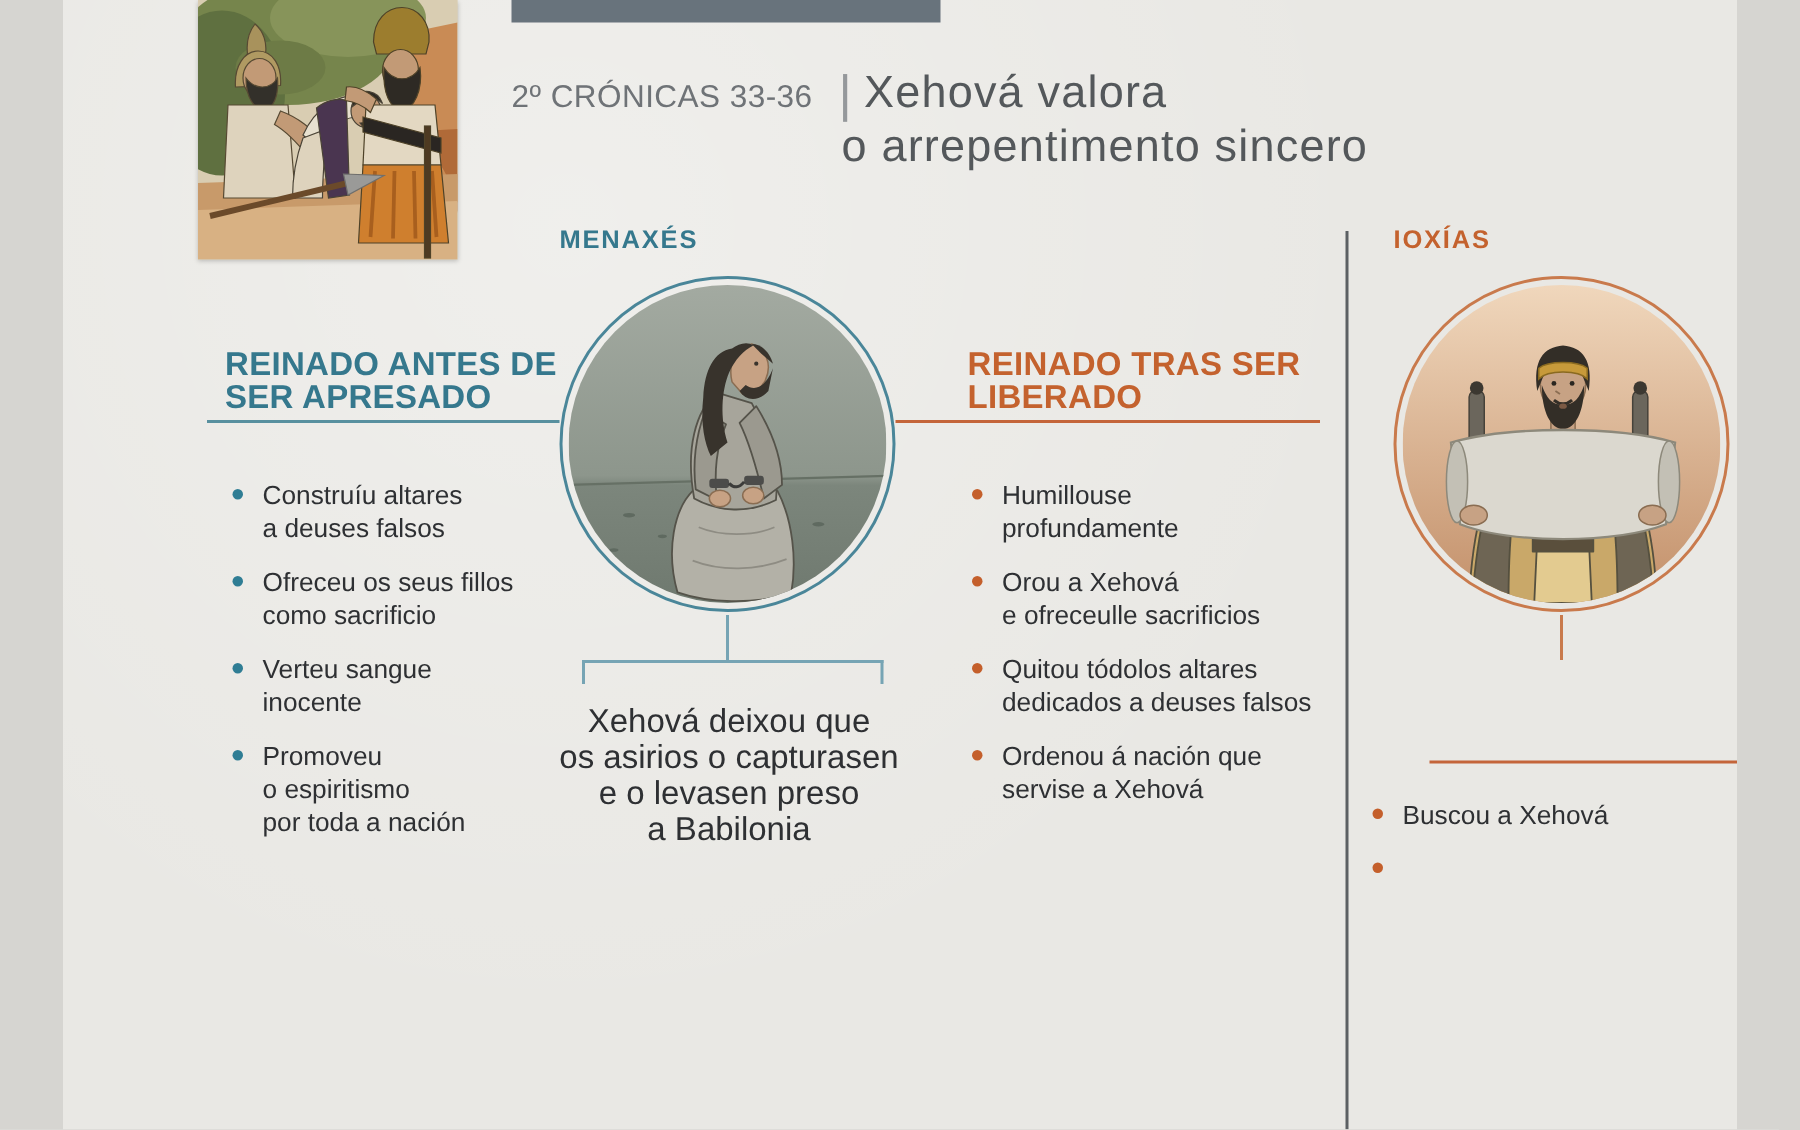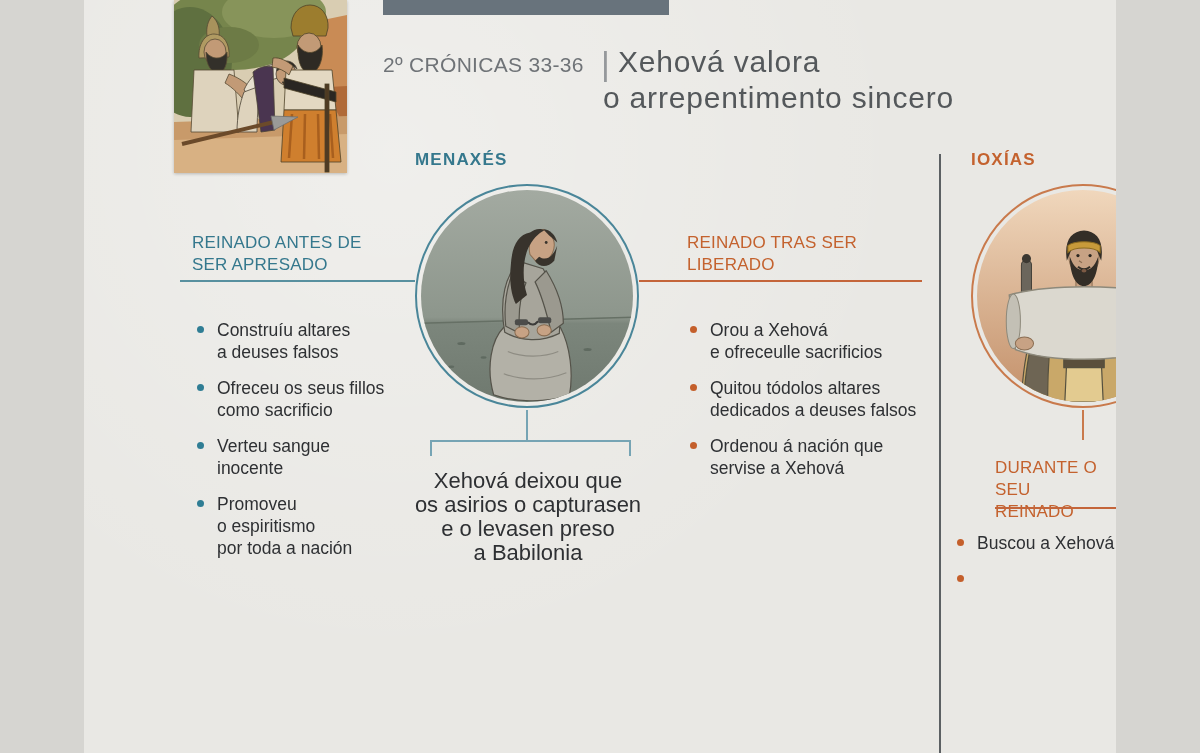--- a/index.html
+++ b/index.html
@@ -1,17 +1,17 @@
 <!DOCTYPE html>
 <html><head>
 <meta charset="utf-8">
 <style>
   html,body { margin:0; padding:0; background:#d6d5d1; }
   .stage {
-    position:relative; width:1032px; height:753px; margin:0 auto;
+    position:relative; width:1116px; height:753px; margin:0 auto;
     background:
       radial-gradient(circle at 30% 20%, rgba(255,255,255,0.30), rgba(255,255,255,0) 55%),
       #e9e8e4;
     overflow:hidden;
     font-family:"Liberation Sans", sans-serif;
     color:#2e3033;
   }
   .abs { position:absolute; }
 
   
@@ -48,21 +48,21 @@
   .stem.orange { left:998px; top:410px; background:#c97a4c; }
   .bracket-h   { left:346px; top:440px; width:201px; height:2px; background:#76a4b4; }
   .bracket-tick { top:440px; width:2px; height:16px; background:#76a4b4; }
   .bracket-tick.l { left:346px; }
   .bracket-tick.r { left:545px; }
   .underline.orange { left:911px; top:507px; width:209px; height:2px; background:#c4653a; }
 
   .divider { left:855px; top:154px; width:1.5px; height:599px; background:#5c6063; }
 
   
-  .sec-title { font-size:17px; line-height:22px; font-weight:normal; letter-spacing:0.2px; white-space:pre-line; }
+  .sec-title { font-size:22px; line-height:22px; font-weight:bold; letter-spacing:0.2px; white-space:pre-line; }
   .sec-title.teal   { color:#35788d; }
   .sec-title.orange { color:#c4622e; }
   .st-before { left:108px; top:232px; }
   .st-after  { left:603px; top:232px; }
   .st-during { left:911px; top:457px; }
 
   
   .bullets { list-style:none; margin:16px; padding:0; font-size:17.5px; line-height:22px; color:#2e3033; }
   .bullets li { position:relative; padding-left:21px; margin-bottom:14px; white-space:pre-line; }
   .bullets li .dot { position:absolute; left:1px; top:7px; width:7px; height:7px; border-radius:50%; }
@@ -194,20 +194,22 @@
     <li><span class="dot"></span><span>Verteu sangue
 inocente</span></li>
     <li><span class="dot"></span><span>Promoveu
 o espiritismo
 por toda a nación</span></li>
   </ul>
 
   <div class="abs sec-title orange st-after">REINADO TRAS SER
 LIBERADO</div>
   <ul class="abs bullets orange bl-after">
+    <li><span class="dot"></span><span>Humillouse
+profundamente</span></li>
     <li><span class="dot"></span><span>Orou a Xehová
 e ofreceulle sacrificios</span></li>
     <li><span class="dot"></span><span>Quitou tódolos altares
 dedicados a deuses falsos</span></li>
     <li><span class="dot"></span><span>Ordenou á nación que
 servise a Xehová</span></li>
   </ul>
 
   <div class="abs stem teal"></div>
   <div class="abs bracket-h"></div>
@@ -260,21 +262,19 @@
         <ellipse cx="36" cy="130" rx="7" ry="27" fill="#c3c0b5" stroke="#8d897b" stroke-width="1"></ellipse>
         <ellipse cx="176" cy="130" rx="7" ry="27" fill="#c3c0b5" stroke="#8d897b" stroke-width="1"></ellipse>
 
         <ellipse cx="47" cy="152" rx="9" ry="6.5" fill="#c7a284" stroke="#8a6d52" stroke-width="1"></ellipse>
         <ellipse cx="165" cy="152" rx="9" ry="6.5" fill="#c7a284" stroke="#8a6d52" stroke-width="1"></ellipse>
       </svg>
     </div>
   </div>
 
   <div class="abs stem orange"></div>
-  <div class="abs sec-title orange st-during">DURANTE O SEU
-REINADO</div>
   <div class="abs underline orange"></div>
   <ul class="abs bullets orange bl-during">
     <li><span class="dot"></span><span>Buscou a Xehová</span></li>
     <li><span class="dot"></span></li>
   </ul>
 
 </div>
 
 </body></html>

